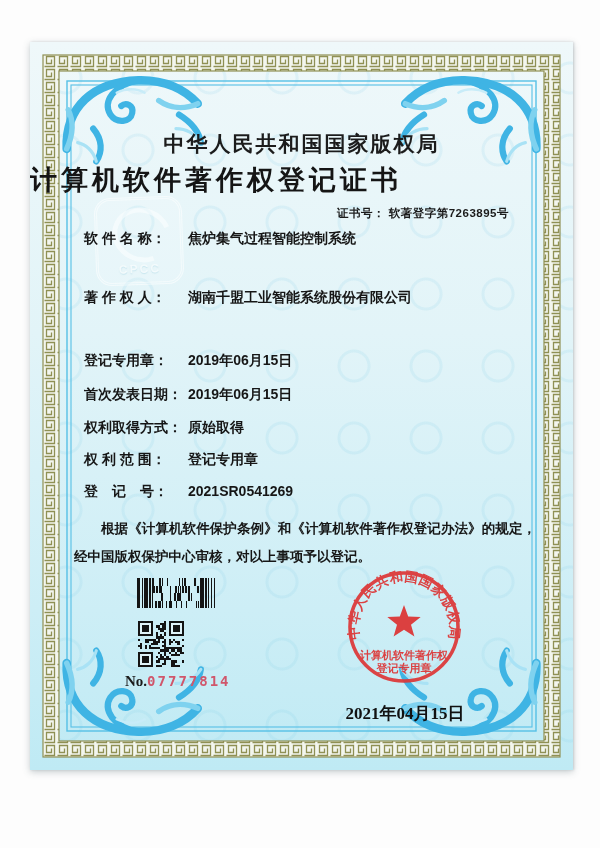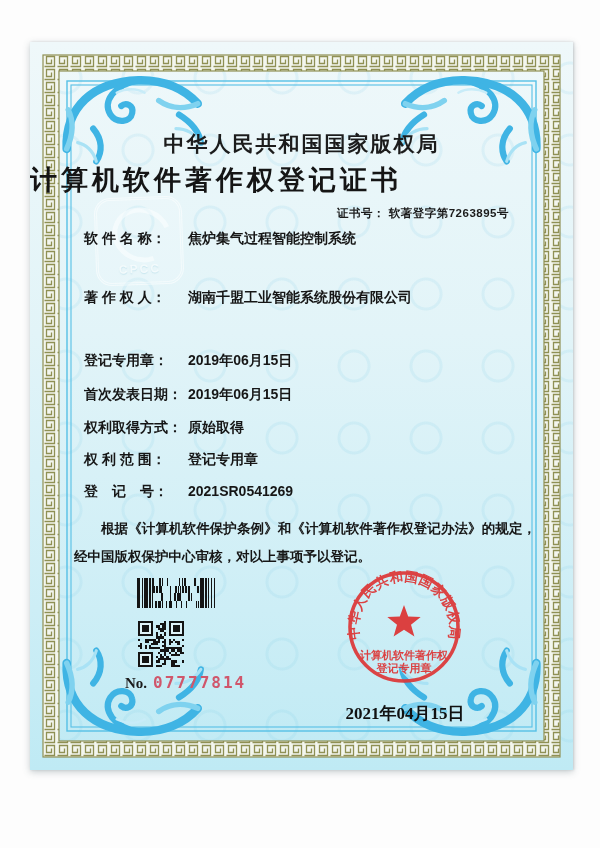--- a/index.html
+++ b/index.html
@@ -44,21 +44,21 @@
     font-size:13.5px; font-weight:bold; color:#161616; line-height:28px;
     text-indent:2em; text-align:justify;margin-top:8px;
   }
 
   
   .barcode { position:absolute; left:107px; top:536px; width:78px; height:30px; }
   .qrcode  { position:absolute; left:108px; top:579px; width:46px; height:46px; }
   .serial  { position:absolute; left:95px; top:631px; font-size:15px; color:#1b1b1b;
     font-family:"Liberation Serif", serif; font-weight:bold; }
   .serial .digits { font-family:"DejaVu Sans Mono", monospace; color:#d0566b;
-    letter-spacing:2px; font-weight:bold; margin-left:6px; font-size:16px; }
+    letter-spacing:2px; font-weight:bold; font-size:14px; }
 
   
   .seal { position:absolute; left:315px; top:526px; width:118px; height:118px; opacity:.93; }
   .issue-date {
     position:absolute; left:295px; top:640px; width:160px; text-align:center;
     font-family:"Liberation Serif", serif; font-weight:bold; font-size:17px; color:#111;margin-top:20px;
   }
 
   
   .cpcc {

